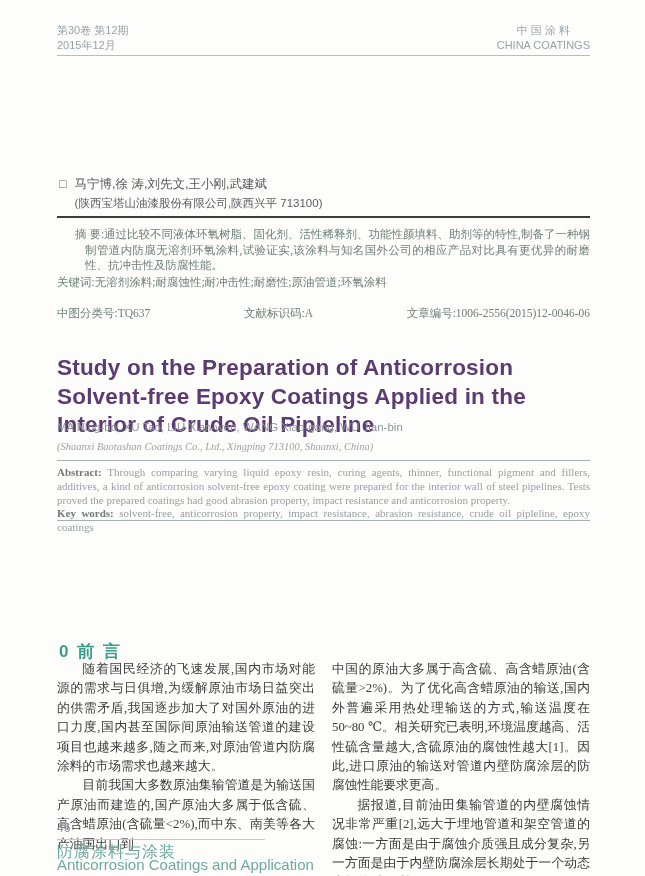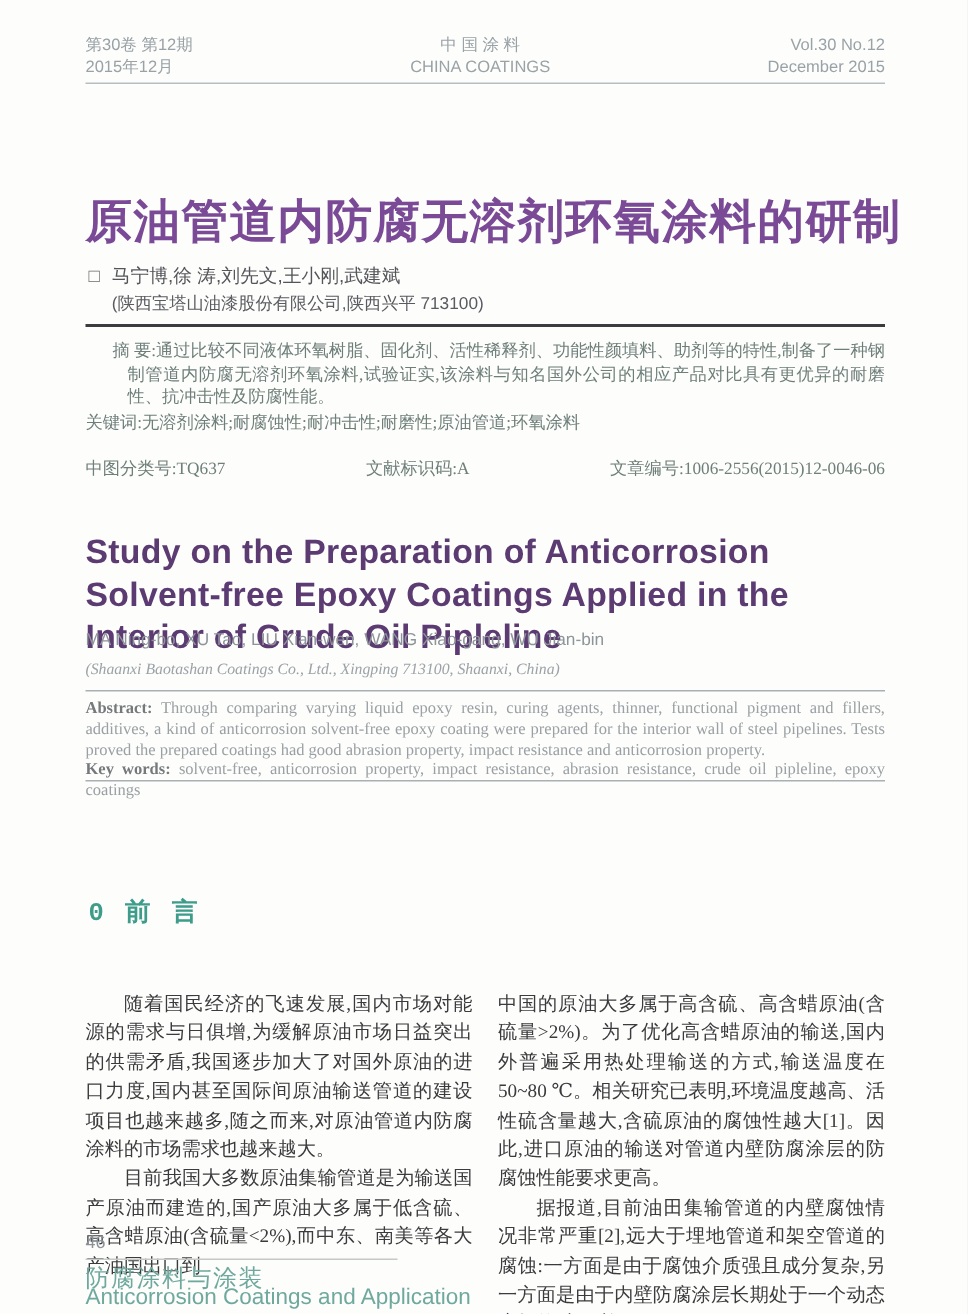--- a/index.html
+++ b/index.html
@@ -80,22 +80,22 @@
   .en-abstract-block{
     top:466px;left:57px;width:533px;
     font-size:11px;line-height:13.8px;color:#9aa0a4;
   }
   .en-abstract-block p{margin:0;text-align:justify;}
   .en-abstract-block .lbl{font-weight:bold;color:#75797c;}
   .thin-rule-2{top:520px;left:57px;width:533px;height:1px;background:#a9b0b4;}
 
   
   .section-heading{
-    top:596px;left:59px;
-    font-family:Liberation Mono, monospace;
+    top:640px;left:59px;
+    font-family:Liberation Sans, sans-serif;
     font-weight:bold;font-size:17px;color:#3d9c8a;
     letter-spacing:2px;white-space:nowrap;
   }
   .columns{
     top:660px;left:57px;width:533px;
     display:flex;gap:17px;
   }
   .col{width:258px;}
   .col p{
     margin:0;font-size:12.8px;line-height:19.4px;
@@ -128,28 +128,23 @@
 
   <div class="abs jheader">
     <div class="hcol">
       <div>第30卷 第12期</div>
       <div>2015年12月</div>
     </div>
     <div class="hcol hcenter">
       <div>中 国 涂 料</div>
       <div>CHINA COATINGS</div>
     </div>
-    <div class="hcol hright">
-      <div>Vol.30 No.12</div>
-      <div>December 2015</div>
-    </div>
   </div>
   <div class="abs header-rule"></div>
 
-  <div class="abs cn-title">原油管道内防腐无溶剂环氧涂料的研制</div>
   <div class="abs cn-authors">
     <span class="marker">□</span>
     <span>
       <span>马宁博,徐 涛,刘先文,王小刚,武建斌</span>
       <span class="cn-affiliation" style="display:block">(陕西宝塔山油漆股份有限公司,陕西兴平 713100)</span>
     </span>
   </div>
   <div class="abs thick-rule"></div>
 
   <div class="abs cn-abstract-block">

